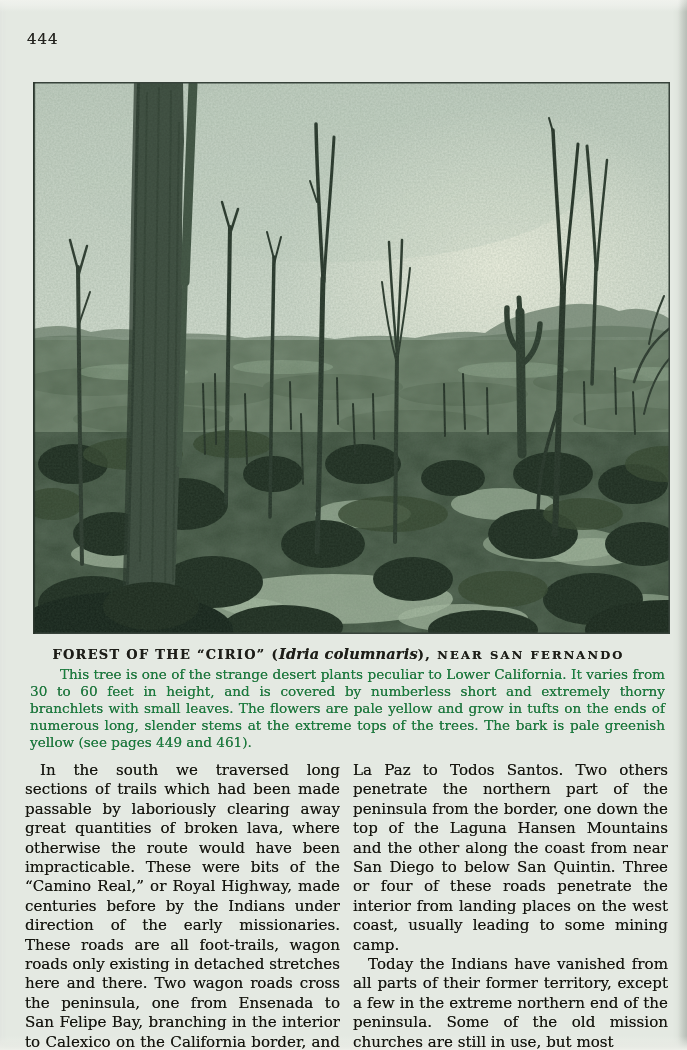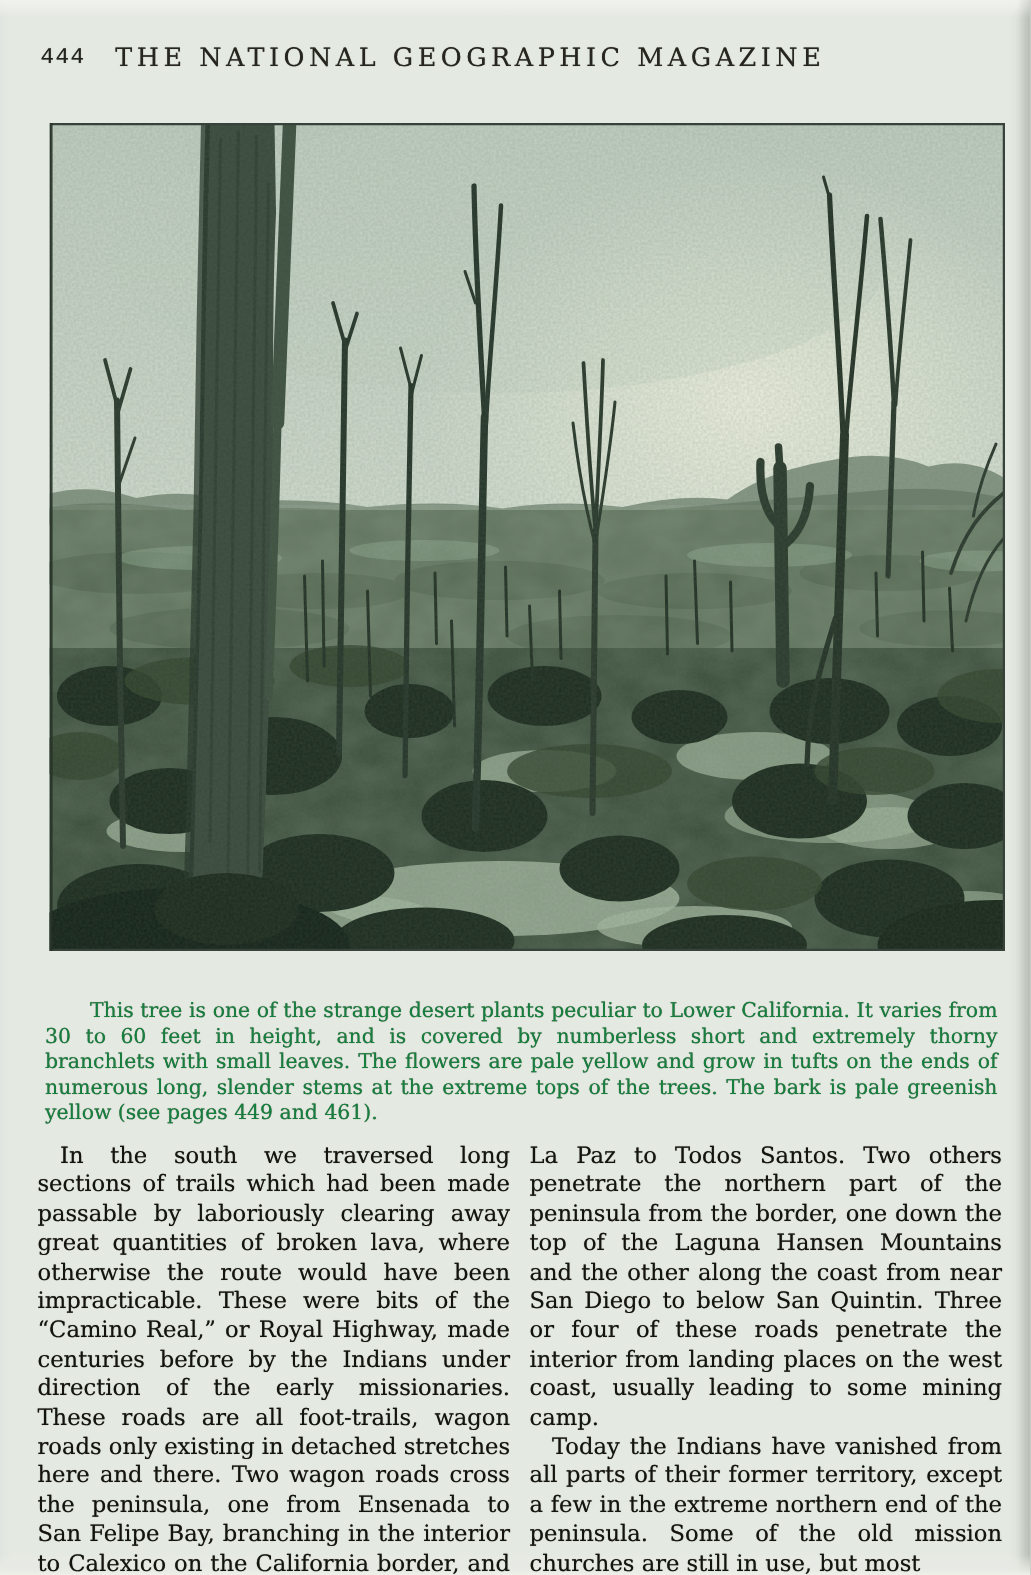--- a/index.html
+++ b/index.html
@@ -4,21 +4,21 @@
 <style>
   html,body{margin:0;padding:0;}
   body{background:#b9bdb6;font-family:"DejaVu Serif","Liberation Serif",serif;}
   .page{
     position:relative;width:687px;height:1050px;margin:0 auto;
     background:#e4e9e2;overflow:hidden;
     box-shadow:inset -6px 0 9px rgba(60,70,60,.14), inset 0 -4px 7px rgba(60,70,60,.08), inset 0 5px 6px rgba(255,255,255,.5);
   }
   .ink{text-shadow:0 0 .5px rgba(25,25,15,.65);}
   
-  .page-number{position:absolute;left:27px;top:30px;font-size:15px;color:#23231f;letter-spacing:1px;font-family:Liberation Mono, monospace;}
+  .page-number{position:absolute;left:27px;top:30px;font-size:15px;color:#23231f;letter-spacing:1px;}
   .header-title{position:absolute;left:0;right:60px;top:29px;text-align:center;font-size:17px;
     color:#26261f;letter-spacing:3px;font-weight:400;}
   
   .photo{position:absolute;left:33px;top:82px;width:637px;height:552px;line-height:0;}
   .photo svg{display:block;}
   
   .caption-title{position:absolute;left:0;right:10px;top:645px;text-align:center;color:#1d1d18;
     font-weight:700;font-size:13px;letter-spacing:1.3px;}
   .caption-title .species{font-style:italic;font-size:14.5px;letter-spacing:.2px;text-transform:none;}
   .caption-title .locality{font-size:11.5px;letter-spacing:2.2px;}
@@ -38,21 +38,20 @@
 </head>
 <body>
 
 <div class="page">
 
   <div class="edge-top"></div>
   <div class="edge-right"></div>
   <div class="edge-bottom"></div>
 
   <span class="page-number ink">444</span>
-  <div class="header-title ink">THE NATIONAL GEOGRAPHIC MAGAZINE</div>
 
   <figure class="photo" style="margin:0">
     <svg width="637" height="552" viewBox="0 0 637 552" xmlns="http://www.w3.org/2000/svg">
       <defs>
         <linearGradient id="sky" x1="0" y1="0" x2="0" y2="1">
           <stop offset="0" stop-color="#c2cfc2"></stop>
           <stop offset="0.5" stop-color="#d3ddd0"></stop>
           <stop offset="1" stop-color="#dde4d6"></stop>
         </linearGradient>
         <radialGradient id="bright" cx="0.5" cy="0.5" r="0.5">
@@ -229,20 +228,23 @@
         <path d="M631,214 C624,230 619,244 616,262" stroke-width="2"></path>
       </g>
 
       <rect x="0" y="0" width="637" height="552" filter="url(#grain)" opacity="0.55"></rect>
 
       <rect x="0.75" y="0.75" width="635.5" height="550.5" fill="none" stroke="#37423a" stroke-width="1.5"></rect>
       <line x1="1.2" y1="0" x2="1.2" y2="552" stroke="#222e24" stroke-width="2" opacity="0.6"></line>
     </svg>
   </figure>
 
+  <div class="caption-title ink">
+    <span>FOREST OF THE “CIRIO” (</span><span class="species">Idria columnaris</span><span>),</span><span class="locality"> NEAR SAN FERNANDO</span>
+  </div>
 
   <div class="caption-body ink">
     <p>This tree is one of the strange desert plants peculiar to Lower California.  It varies from 30 to 60 feet in height, and is covered by numberless short and extremely thorny branchlets with small leaves.  The flowers are pale yellow and grow in tufts on the ends of numerous long, slender stems at the extreme tops of the trees.  The bark is pale greenish yellow (see pages 449 and 461).</p>
   </div>
 
   <div class="columns ink">
     <div class="col">
       <p class="indent">In the south we traversed long sections of trails which had been made passable by laboriously clearing away great quantities of broken lava, where otherwise the route would have been impracticable. These were bits of the “Camino Real,” or Royal Highway, made centuries before by the Indians under direction of the early missionaries.  These roads are all foot-trails, wagon roads only existing in detached stretches here and there. Two wagon roads cross the peninsula, one from Ensenada to San Felipe Bay, branching in the interior to Calexico on the California border, and another from</p>
     </div>
     <div class="col">

